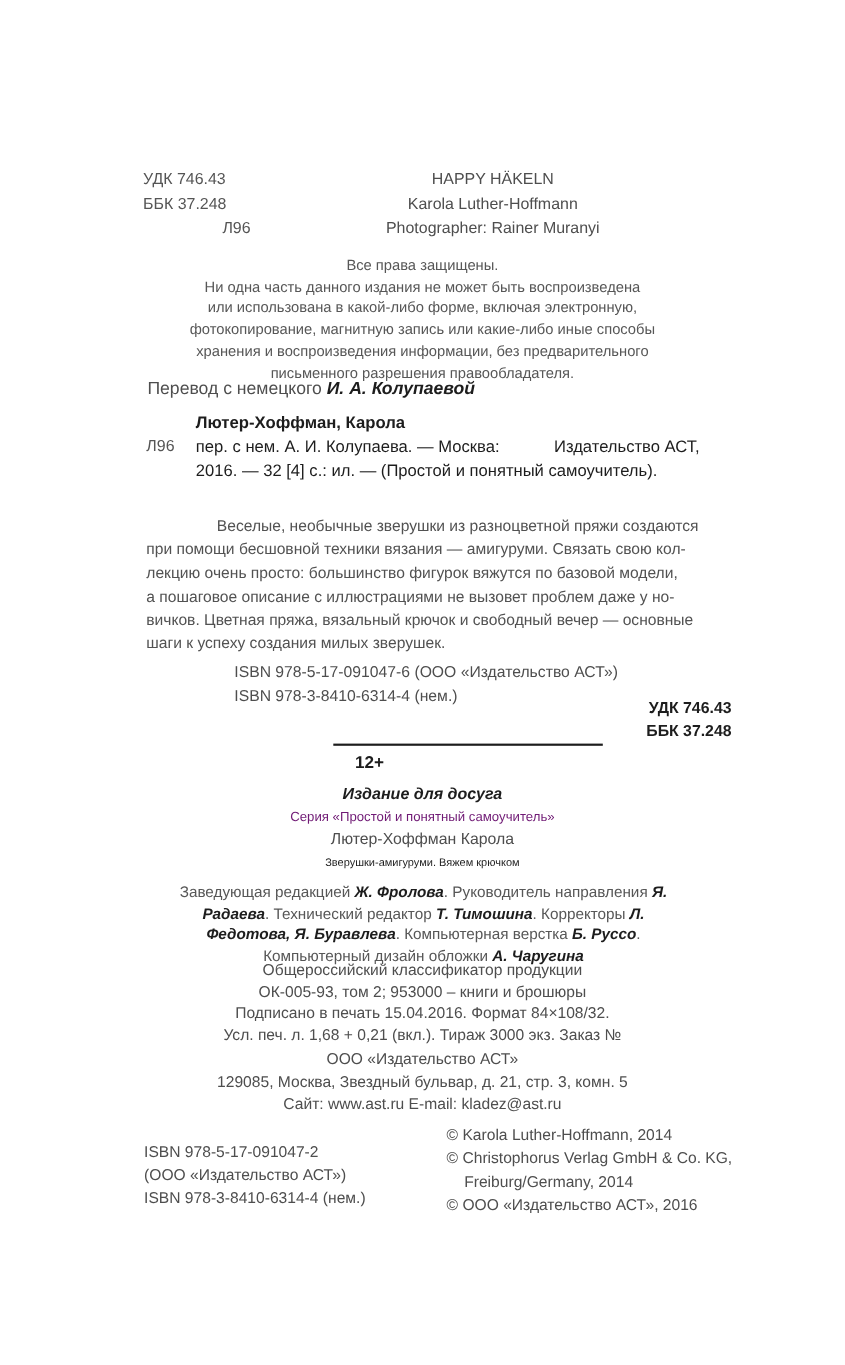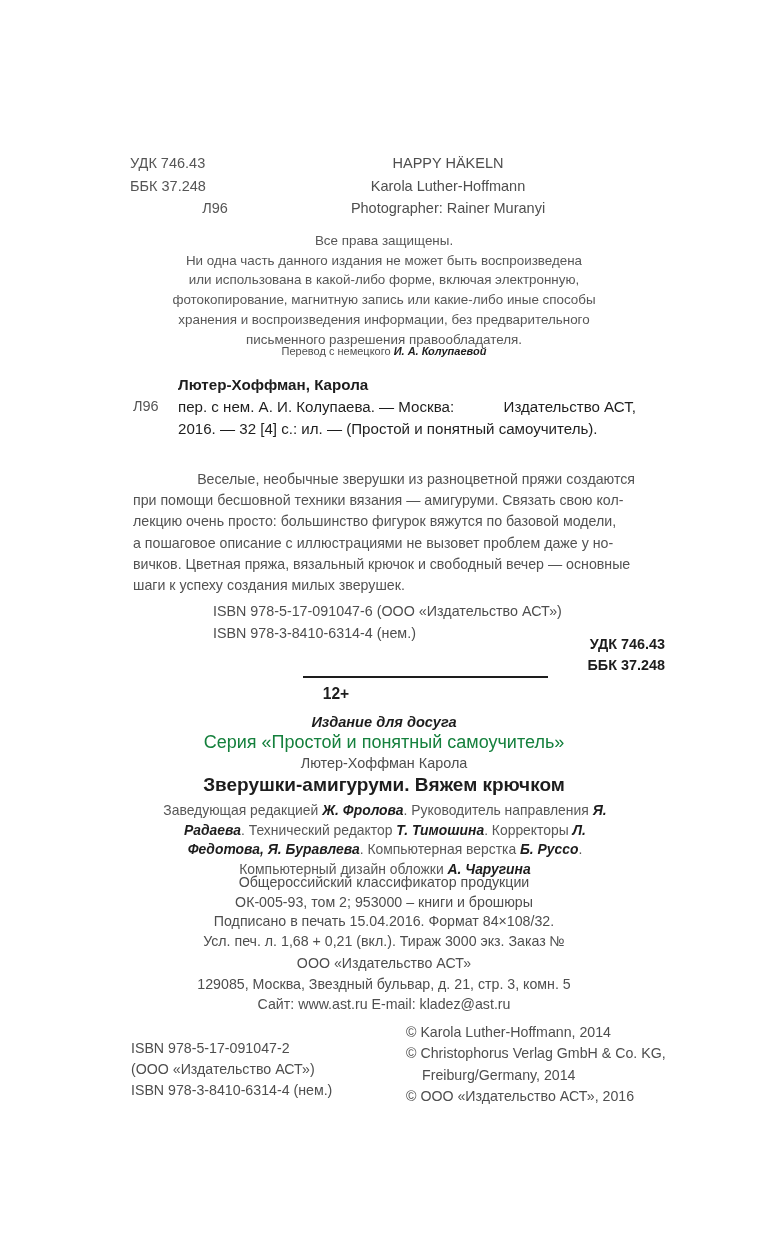--- a/index.html
+++ b/index.html
@@ -70,22 +70,21 @@
     line-height: 19.7px;
     color: #575757;
   }
 
   
   .translator {
     position: absolute;
     left: 134px;
     top: 345px;
     width: 500px;
-    text-align: center;
-    font-size: 11px;
+    font-size: 16px;
     color: #4e4e4e;
   }
 
   
   .bib-author {
     position: absolute;
     left: 178px;
     top: 376px;
     width: 460px;
     font-size: 15.2px;
@@ -182,32 +181,32 @@
     text-align: center;
   }
   .imprint-head .edition {
     font-size: 14.6px;
     font-style: italic;
     font-weight: bold;
     color: #1d1d1d;
     line-height: 20px;
   }
   .imprint-head .series {
-    font-size: 18px;
-    color: #15803d;
+    font-size: 12px;
+    color: #701a75;
     line-height: 21px;
   }
   .imprint-head .person {
     font-size: 14.4px;
     color: #4e4e4e;
     line-height: 21px;
   }
   .imprint-head .title {
-    font-size: 19px;
-    font-weight: bold;
+    font-size: 10px;
+    font-weight: normal;
     color: #1d1d1d;
     line-height: 22px;
   }
 
   
   .staff {
     position: absolute;
     left: 144px;
     top: 801px;
     width: 482px;

